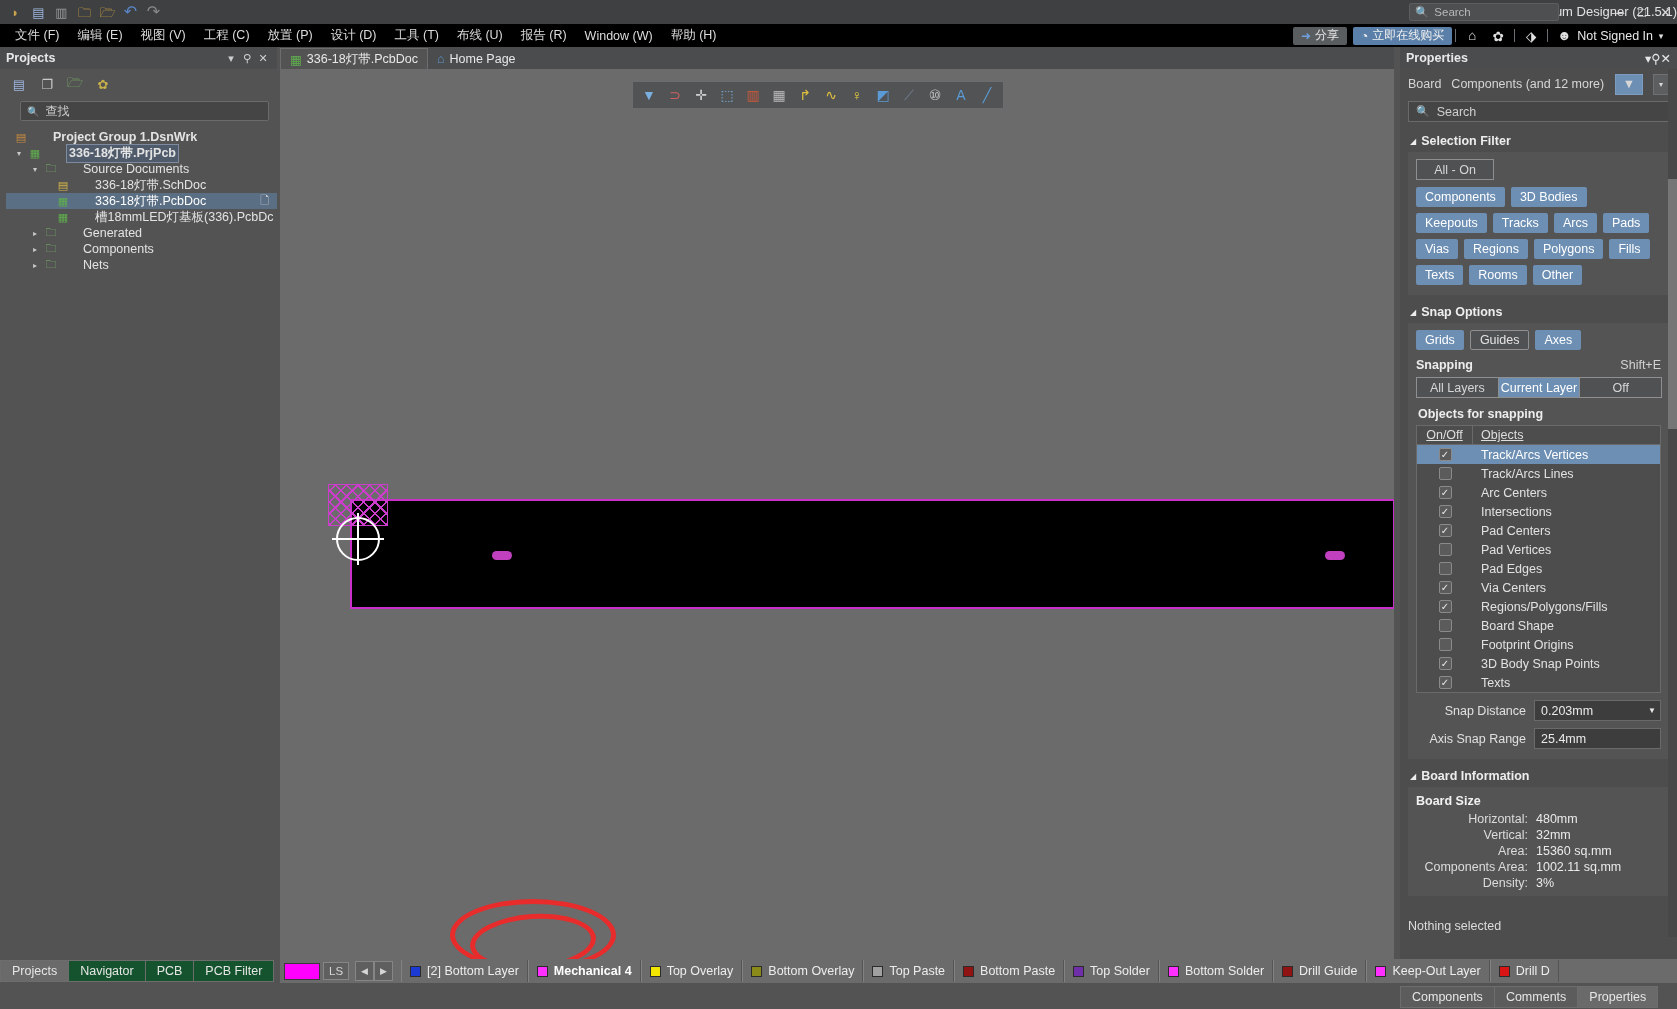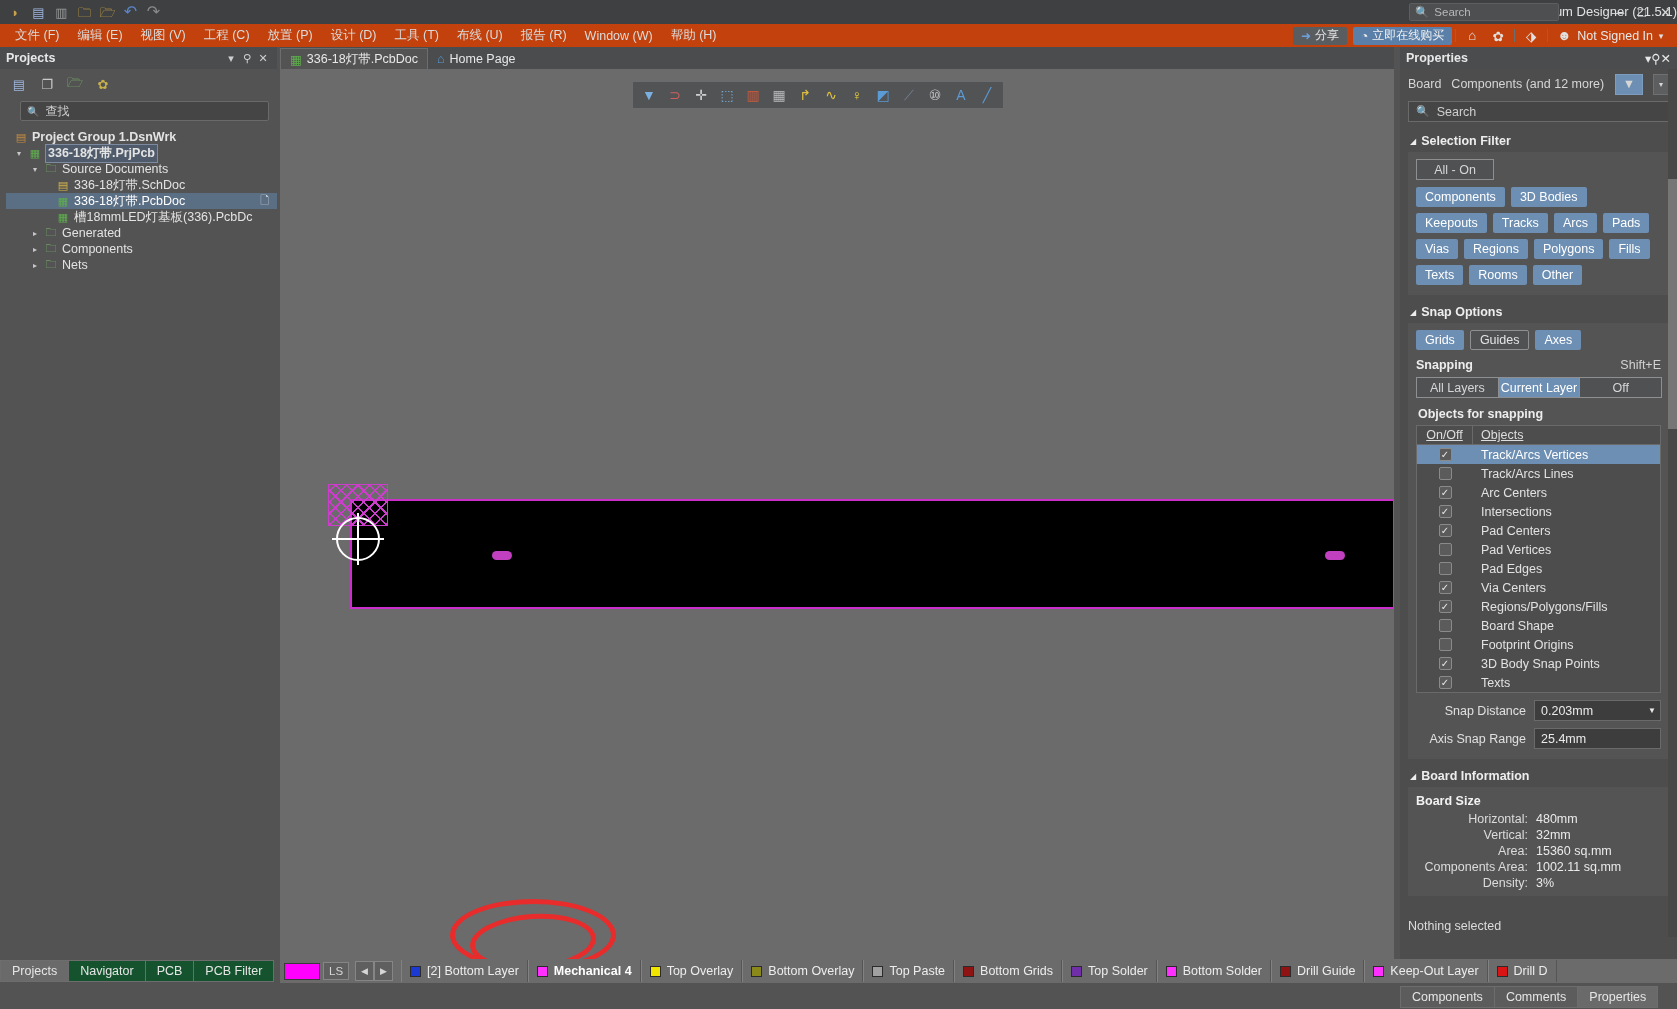--- a/index.html
+++ b/index.html
@@ -33,21 +33,21 @@
     display:flex; align-items:center; padding-left:5px; gap:5px;
     font-size:11.5px; color:#b9b9b9;
   }
   .winbtns { position:absolute; right:6px; top:0; height:24px;
              display:flex; align-items:center; gap:14px; font-size:13px; color:#d9d9d9;}
   .winbtns span { cursor:pointer; }
 
   
   .menubar {
     position:absolute; left:0; top:24px; width:1677px; height:23px;
-    background:#c2410c; display:flex; align-items:center; padding-left:6px;
+    background:#000000; display:flex; align-items:center; padding-left:6px;
     font-size:12.5px; color:#dcdcdc;
   }
   .menubar .mi { padding:3px 9px; white-space:nowrap; }
   .tr-tools { position:absolute; right:0; top:24px; height:23px;
               display:flex; align-items:center; gap:0px; padding-right:8px; }
   .pill { display:flex; align-items:center; gap:4px; height:18px;
           padding:0 8px; border-radius:2px; font-size:12px; }
   .pill.share { background:#5a5d60; color:#e4e4e4; margin-right:6px;}
   .pill.buy { background:#5a7fa8; color:#f0f0f0; }
   .tr-ic { width:26px; text-align:center; font-size:13.5px; color:#e0e0e0; }
@@ -72,21 +72,21 @@
     margin:2px 8px 4px 20px; height:20px; background:#454545;
     border:1px solid #6a6a6a; border-radius:2px; display:flex;
     align-items:center; padding-left:6px; gap:6px; font-size:12px; color:#cfcfcf;
   }
   .tree { padding:4px 0 0 6px; font-size:12.5px; }
   .tnode { display:flex; align-items:center; height:16px; gap:4px;
            white-space:nowrap; position:relative; }
   .tnode .arrow { width:10px; font-size:8px; color:#c8c8c8; text-align:center; }
   .tnode .tico { width:14px; height:13px; display:flex; align-items:center;
                  justify-content:center; font-size:11px; }
-  .tnode .lbl { color:#e3e3e3; }
+  .tnode .lbl { color:#e3e3e3;margin-left:21px; }
   .tnode.sel-box .lbl { outline:1px solid #7d8aa0; padding:0 2px; background:#4f5b6b; }
   .tnode.sel { background:#5a6e84; }
   .tnode.sel .lbl { color:#ffffff; }
   .rightdoc { position:absolute; right:8px; font-size:11px; color:#dcdcdc; }
 
   .left-tabs {
     position:absolute; left:0; top:959px; width:277px; height:24px;
     display:flex; align-items:center; gap:0; background:#535353;
   }
   .ltab { height:22px; padding:0 11px; display:flex; align-items:center;
@@ -439,21 +439,21 @@
     <div class="ltabx">
       <span class="lchip" style="background:#8a8a1a"></span>
       <span>Bottom Overlay</span>
     </div>
     <div class="ltabx">
       <span class="lchip" style="background:#a0a0a0"></span>
       <span>Top Paste</span>
     </div>
     <div class="ltabx">
       <span class="lchip" style="background:#8f1313"></span>
-      <span>Bottom Grids</span>
+      <span>Bottom Paste</span>
     </div>
     <div class="ltabx">
       <span class="lchip" style="background:#6f2fa8"></span>
       <span>Top Solder</span>
     </div>
     <div class="ltabx">
       <span class="lchip" style="background:#ff2fff"></span>
       <span>Bottom Solder</span>
     </div>
     <div class="ltabx">

